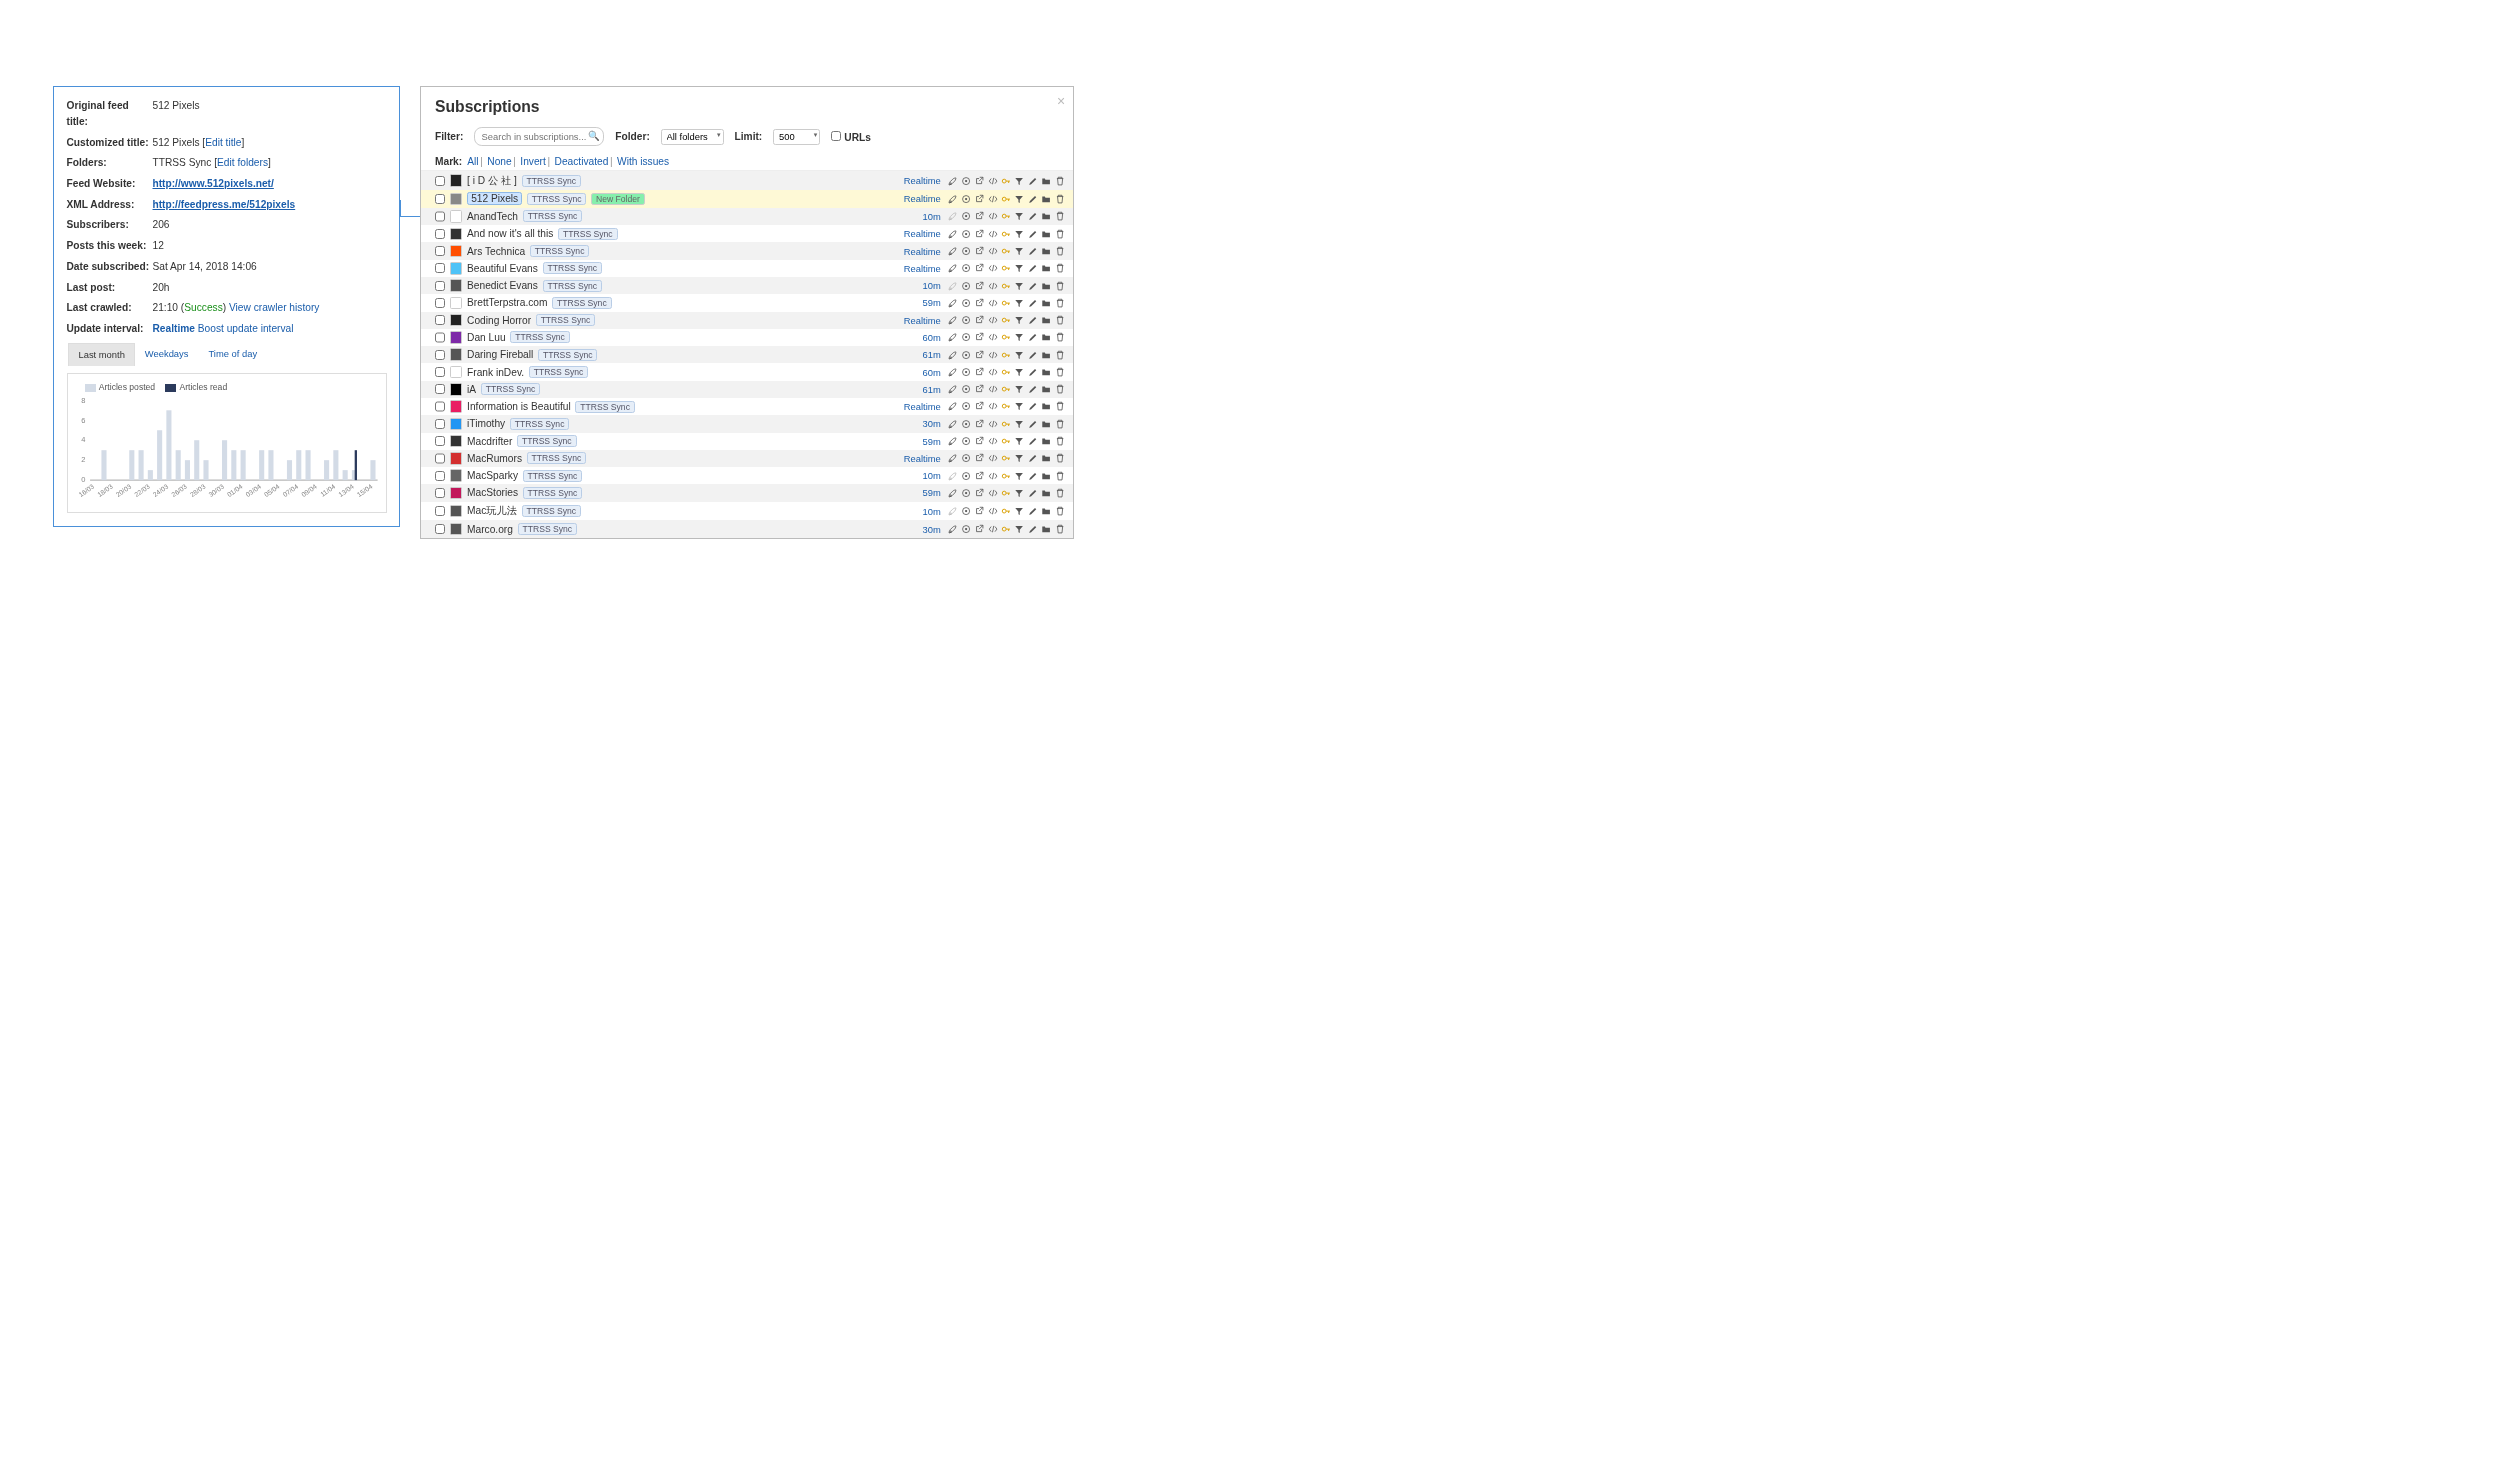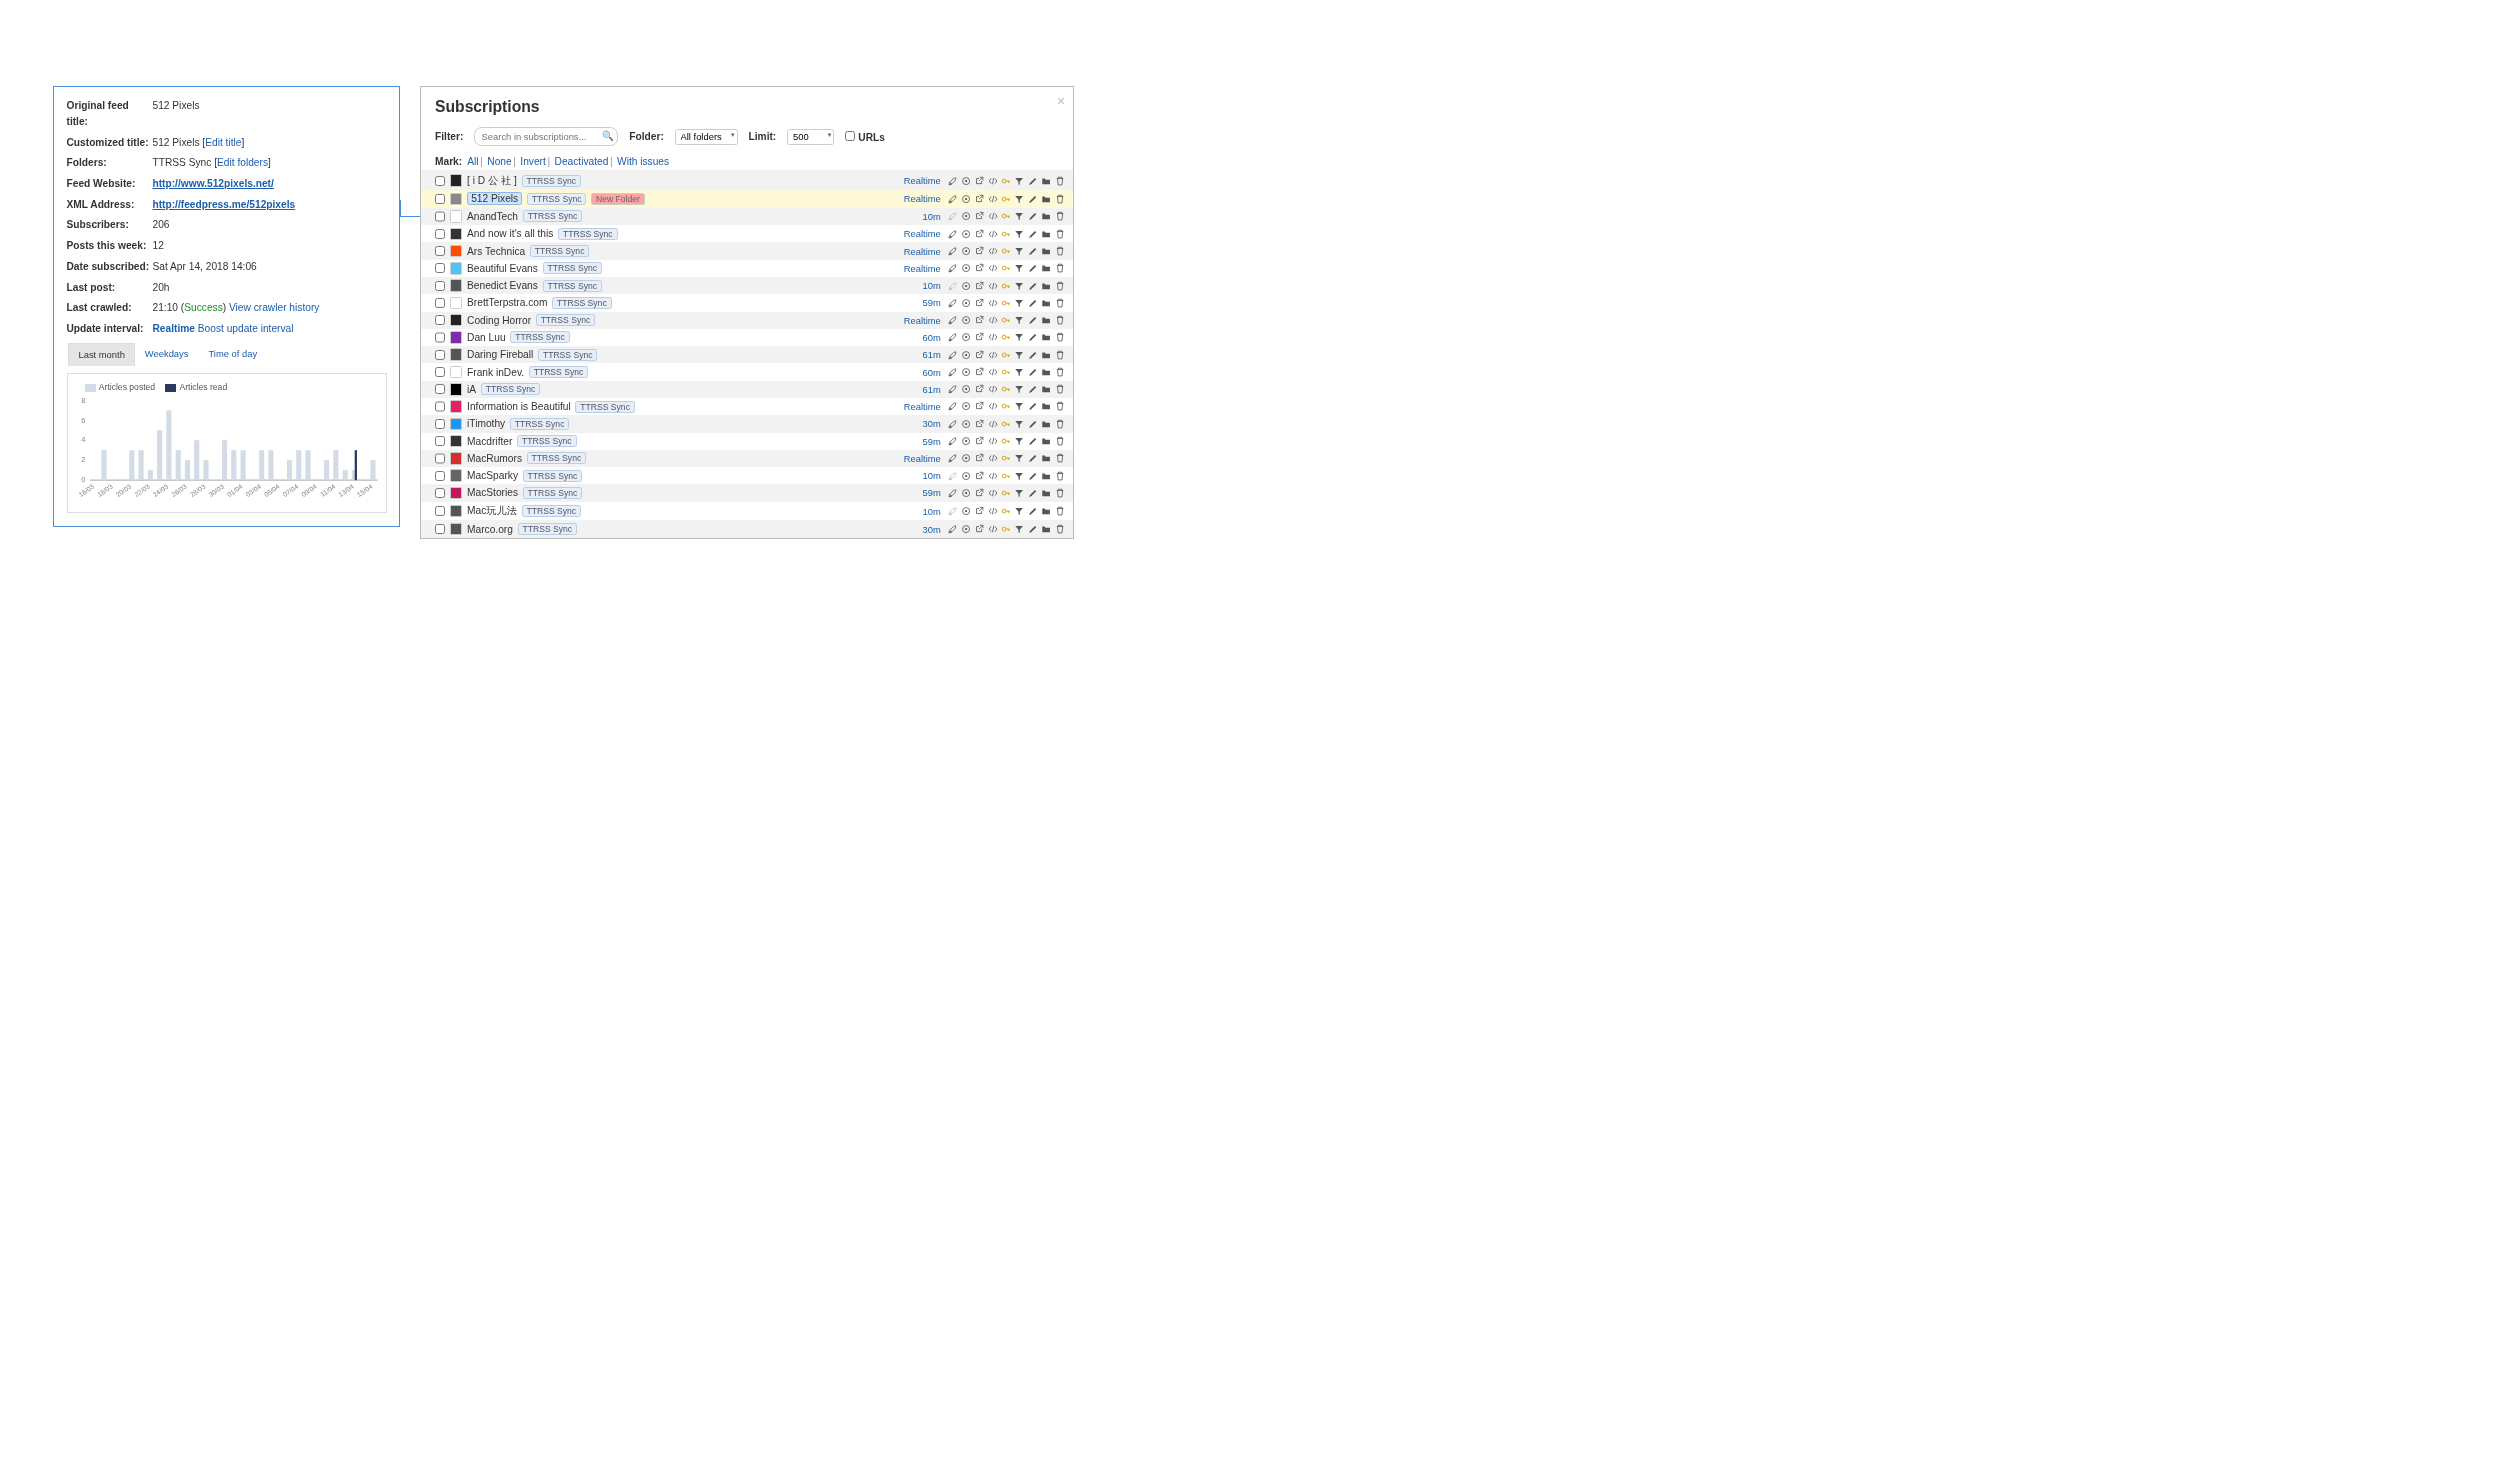--- a/index.html
+++ b/index.html
@@ -20,38 +20,38 @@
 .swatch-posted{background:#d3dbe6}
 .swatch-read{background:#2b3a5c}
 .chart-svg{width:100%;height:110px}
 .subs-panel{position:absolute;left:420px;top:86px;width:654px;border:0.8px solid #bbb;background:#fff}
 .subs-hdr{padding:11px 14px 0}
 .subs-title{font-size:15.7px;font-weight:bold;margin-bottom:11px}
 .close-x{position:absolute;right:7.8px;top:6.3px;color:#bbb;font-size:14px;cursor:pointer}
 .filters{display:flex;align-items:center;gap:11px;margin-bottom:4.7px;font-size:10.2px}
 .flt-lbl{font-weight:bold}
 .search{position:relative}
-.search input{width:144px;padding:3.1px 17px 3.1px 6.3px;border:0.8px solid #ccc;border-radius:7.8px;font-size:9.4px}
+.search input{width:130px;padding:3.1px 17px 3.1px 6.3px;border:0.8px solid #ccc;border-radius:7.8px;font-size:9.4px}
 .search .mag{position:absolute;right:4.7px;top:3.1px;color:#bbb;font-size:9.4px}
 select.sel{border:0.8px solid #ccc;border-radius:2.4px;padding:1.6px 14px 1.6px 4.7px;font-size:9.4px;background:#fff;appearance:none}
 .select-wrap{position:relative;display:inline-block}
 .select-wrap .arr{position:absolute;right:3.1px;top:2.4px;font-size:7px;color:#666;pointer-events:none}
 .mark-line{margin-top:10px;margin-bottom:3.1px;font-size:10.2px}
 .mark-line a{color:#1a5dab;text-decoration:none}
 .sep{color:#999;margin:0 1.6px}
 .list{max-height:373px;overflow-y:auto;border-top:0.8px solid #eee}
 .row{display:flex;align-items:center;padding:2.4px 7.8px 2.4px 14px;font-size:10.2px;gap:4.7px}
 .row:nth-child(odd){background:#f2f2f2}
 .row.sel{background:#fef9d6}
 .chk{width:10.2px;height:10.2px}
 .favicon{width:12.5px;height:12.5px;flex-shrink:0;display:flex;align-items:center;justify-content:center;font-size:7.8px;border-radius:1.6px}
 .name{cursor:pointer}
 .name.sel{background:#cde4ff;border:0.8px solid #8db8e6;border-radius:2.4px;padding:0 3.1px}
 .tag{background:#e6eef8;border:0.8px solid #b9cde6;border-radius:2.4px;padding:0 3.9px;font-size:8.6px;color:#556;cursor:pointer}
-.tag2{background:#fca5a5;border:0.8px solid #ccc;border-radius:2.4px;padding:0 3.9px;font-size:8.6px;color:#666}
+.tag2{background:#86efac;border:0.8px solid #ccc;border-radius:2.4px;padding:0 3.9px;font-size:8.6px;color:#666}
 .sp{flex:1}
 .time{color:#1a5dab;font-size:9.4px;margin-right:1.6px}
 .icons{display:flex;gap:2.4px;align-items:center}
 .ic{width:11px;height:11px;display:flex;align-items:center;justify-content:center;cursor:pointer;color:#555;font-size:8.6px}
 .ic.grey{color:#bbb}
 .ic.gold{color:#d9a000}
 .footer{border-top:0.8px solid #ddd;background:#f5f5f5;padding:4.7px 7.8px;display:flex;align-items:center;font-size:9.4px;color:#888}
 .footer .btn{background:#fff;border:none;padding:3.1px 9.4px;cursor:pointer;font-size:10.2px;color:#333}
 .footer .btn.save{font-weight:bold}
 .connector{position:absolute;left:400px;top:200px;width:69px;height:17px;border-left:0.8px solid #4a90d9;border-bottom:0.8px solid #4a90d9}

